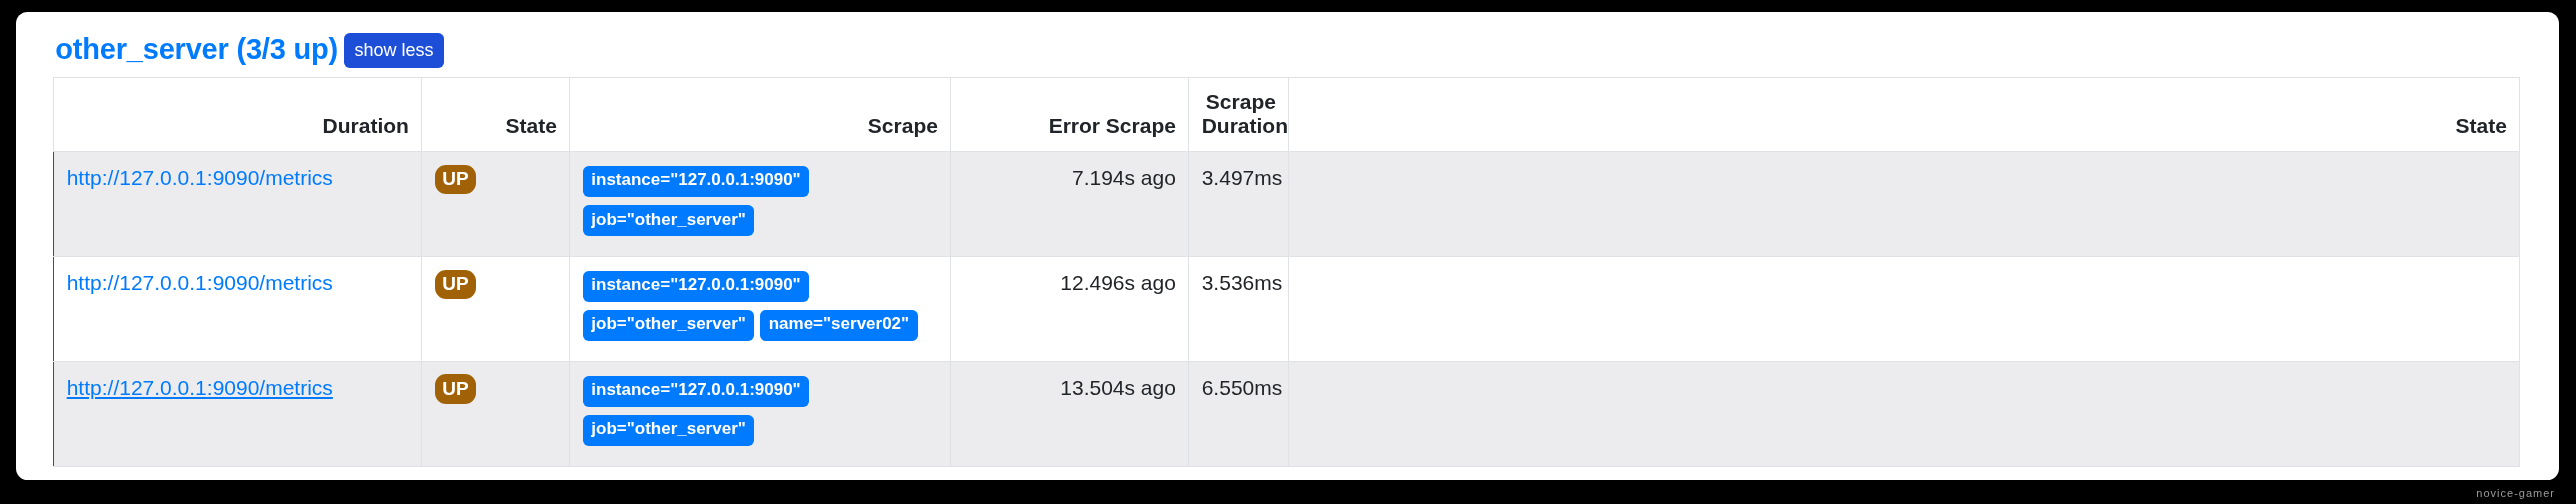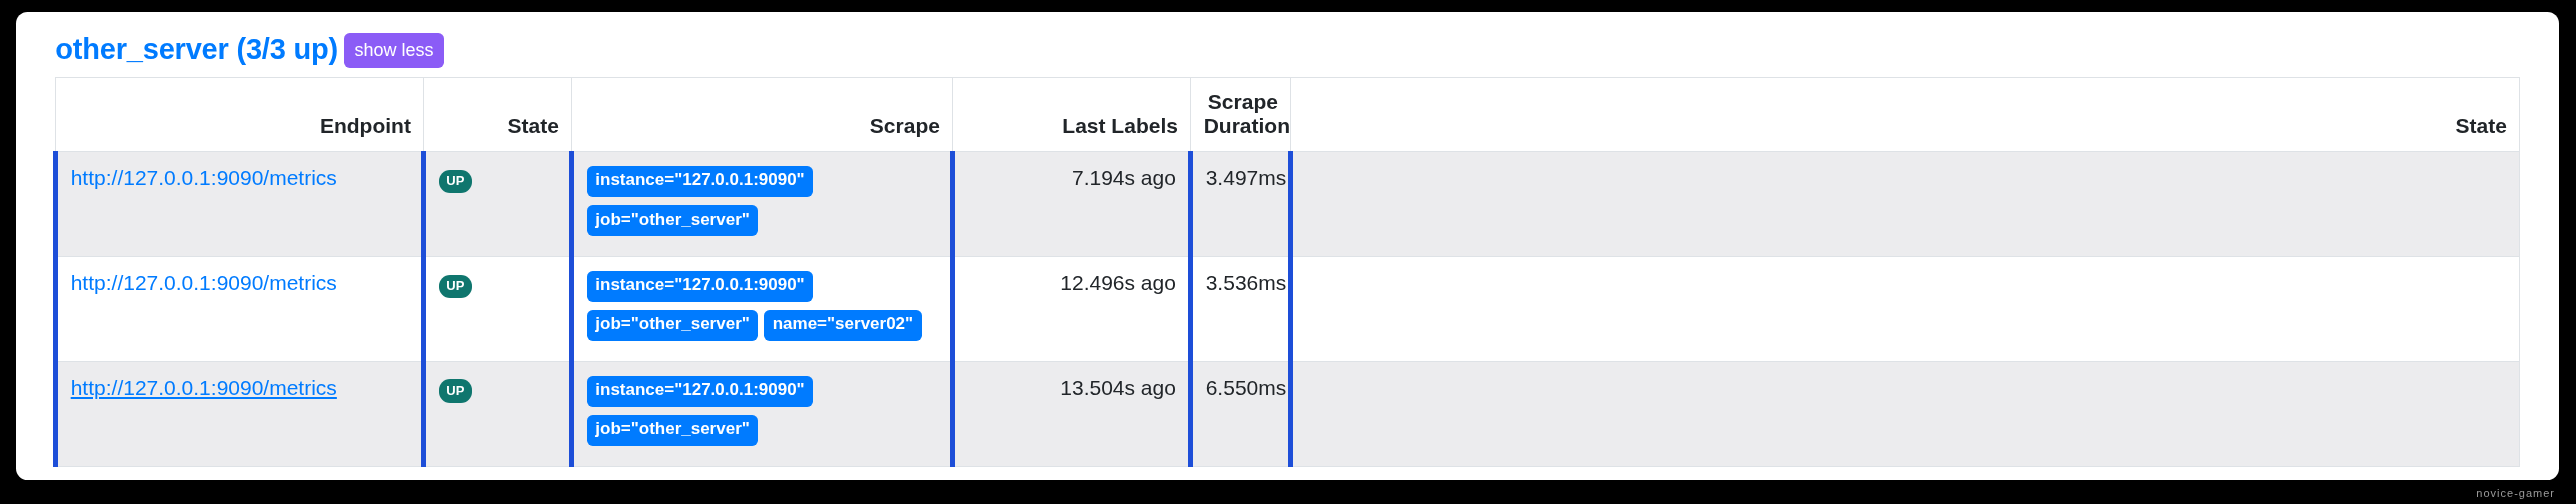--- a/index.html
+++ b/index.html
@@ -36,21 +36,21 @@
 
   .job-title {
     color: #007bff;
     font-size: 29px;
     font-weight: bold;
     letter-spacing: -0.2px;
     white-space: nowrap;
   }
 
   .show-less-btn {
-    background: #8b5cf6;
+    background: #1d4ed8;
     color: #ffffff;
     border: none;
     border-radius: 5.7px;
     font-family: "Liberation Sans", sans-serif;
     font-size: 18px;
     font-weight: normal;
     padding: 7.6px 10.5px 8.6px 10.5px;
     line-height: 1;
     cursor: pointer;
     white-space: nowrap;
@@ -86,44 +86,44 @@
     border-left: 1px solid #dee2e6;
     border-right: 1px solid #dee2e6;
     padding: 11.5px 12.4px 13.4px 12.4px;
     height: 65px;
     box-sizing: border-box;
   }
   table.targets thead th:first-child { border-left: 1px solid #dee2e6; }
 
   table.targets tbody td {
     vertical-align: top;
-    border-left: 5px solid #1d4ed8;
+    border-left: 1px solid #1d4ed8;
     border-right: 1px solid #dee2e6;
     border-bottom: 1px solid #dee2e6;
     padding: 12.4px 12.4px 13.4px 12.4px;
     font-size: 21px;
     line-height: 1.35;
   }
 
   table.targets tbody tr.striped td { background: #ececee; }
   table.targets tbody tr.plain td { background: #ffffff; }
 
   .endpoint-link {
     color: #007bff;
     text-decoration: none;
     font-size: 21px;
     white-space: nowrap;
   }
   .endpoint-link.hovered { text-decoration: underline; }
 
   .state-badge {
     display: inline-block;
-    background: #0f766e;
+    background: #a16207;
     color: #ffffff;
-    font-size: 13px;
+    font-size: 19px;
     font-weight: bold;
     border-radius: 11px;
     padding: 4.8px 7.6px 5.7px 7.6px;
     line-height: 1;
   }
 
   .labels-cell { white-space: normal; }
 
   .label-badge {
     display: inline-block;
@@ -166,24 +166,24 @@
       <colgroup>
         <col class="c-endpoint">
           <col class="c-state">
           <col class="c-labels">
         <col class="c-last">
           <col class="c-dur">
           <col class="c-err">
       </colgroup>
       <thead>
         <tr>
-          <th>Endpoint</th>
+          <th>Duration</th>
           <th>State</th>
           <th>Scrape</th>
-          <th>Last Labels</th>
+          <th>Error Scrape</th>
           <th>Scrape Duration</th>
           <th>State</th>
         </tr>
       </thead>
       <tbody id="targets-body">
           <tr class="striped">
             <td><a class="endpoint-link">http://127.0.0.1:9090/metrics</a></td>
             <td><span class="state-badge">UP</span></td>
             <td class="labels-cell"><span class="label-badge">instance="127.0.0.1:9090"</span><span class="label-badge">job="other_server"</span></td>
             <td class="scrape-text">7.194s ago</td>

